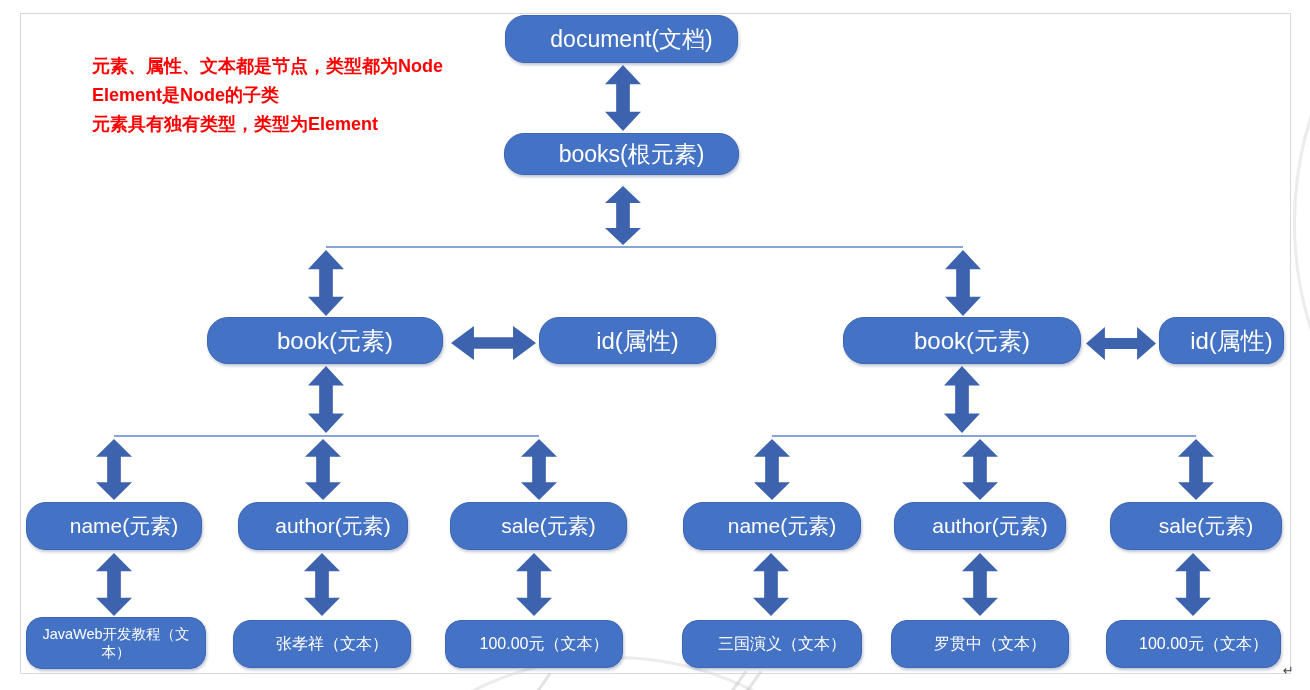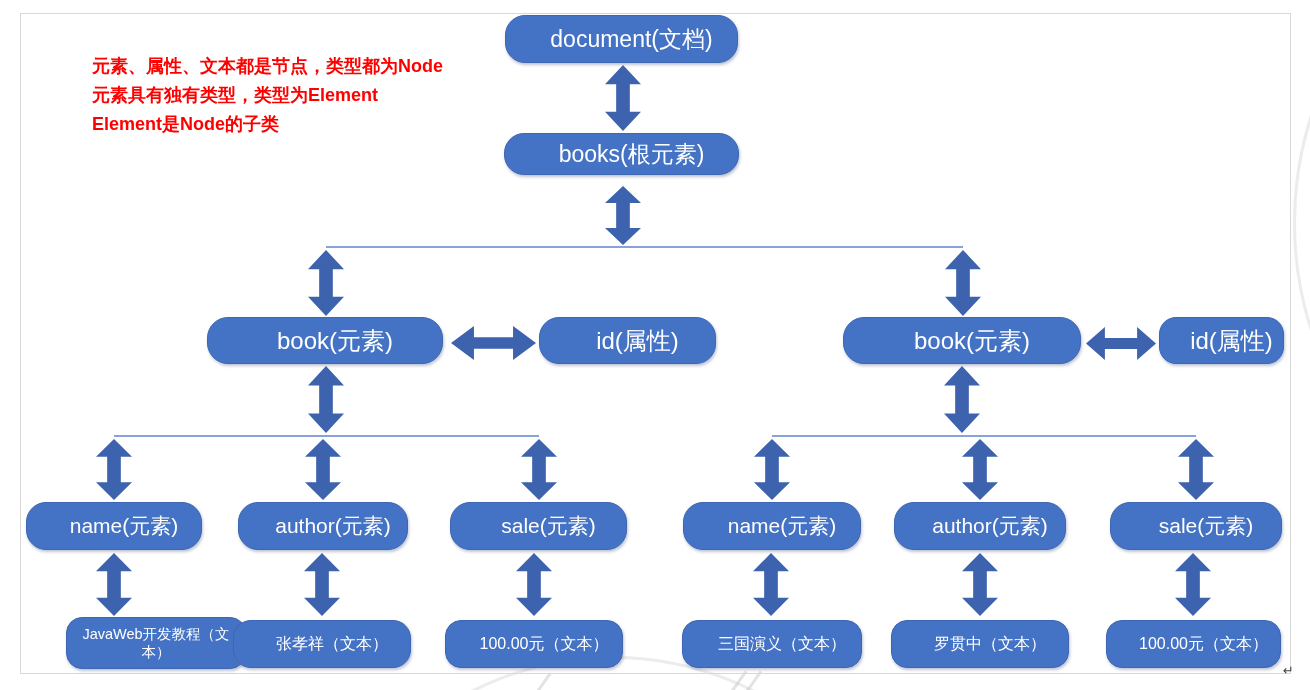--- a/index.html
+++ b/index.html
@@ -42,22 +42,22 @@
   <div class="wm-circle" style="left:300px;top:656px;width:620px;height:620px;"></div>
   <div class="wm-circle" style="left:1293px;top:-130px;width:700px;height:700px;"></div>
   <div class="wm-bar" style="left:542px;top:671px;height:24px;"></div>
   <div class="wm-bar" style="left:737px;top:669px;height:26px;"></div>
   <div class="wm-bar" style="left:752px;top:669px;height:26px;"></div>
 
   <div class="slide-border"></div>
 
   <div class="annotation">
     <div>元素、属性、文本都是节点，类型都为Node</div>
+    <div>Element是Node的子类</div>
     <div>元素具有独有类型，类型为Element</div>
-    <div>Element是Node的子类</div>
   </div>
 
   <div class="hline" style="left:326px;top:246px;width:637px;"></div>
   <div class="hline" style="left:114px;top:435px;width:425px;"></div>
   <div class="hline" style="left:772px;top:435px;width:424px;"></div>
 
   <div class="varrow" style="left:605px;top:65px;width:36px;height:66px;"></div>
   <div class="varrow" style="left:605px;top:186px;width:36px;height:59px;"></div>
   <div class="varrow" style="left:308px;top:250px;width:36px;height:66px;"></div>
   <div class="varrow" style="left:945px;top:250px;width:36px;height:66px;"></div>
@@ -89,21 +89,21 @@
   <div class="node" style="left:843px;top:317px;width:238px;height:47px;border-radius:21px;font-size:24px;">book(元素)</div>
   <div class="node" style="left:1159px;top:317px;width:125px;height:47px;border-radius:17px;font-size:24px;">id(属性)</div>
 
   <div class="node" style="left:26px;top:502px;width:176px;height:48px;border-radius:20px;font-size:21px;">name(元素)</div>
   <div class="node" style="left:238px;top:502px;width:170px;height:48px;border-radius:20px;font-size:21px;">author(元素)</div>
   <div class="node" style="left:450px;top:502px;width:177px;height:48px;border-radius:20px;font-size:21px;">sale(元素)</div>
   <div class="node" style="left:683px;top:502px;width:178px;height:48px;border-radius:20px;font-size:21px;">name(元素)</div>
   <div class="node" style="left:894px;top:502px;width:172px;height:48px;border-radius:20px;font-size:21px;">author(元素)</div>
   <div class="node" style="left:1110px;top:502px;width:172px;height:48px;border-radius:20px;font-size:21px;">sale(元素)</div>
 
-  <div class="node" style="left:26px;top:617px;width:180px;height:52px;border-radius:16px;font-size:14.5px;padding:0 4px;margin-left:40px;">JavaWeb开发教程（文本）</div>
+  <div class="node" style="left:26px;top:617px;width:180px;height:52px;border-radius:16px;font-size:14.5px;padding:0 4px;">JavaWeb开发教程（文本）</div>
   <div class="node" style="left:233px;top:620px;width:178px;height:48px;border-radius:18px;font-size:16px;">张孝祥（文本）</div>
   <div class="node" style="left:445px;top:620px;width:178px;height:48px;border-radius:16px;font-size:16px;">100.00元（文本）</div>
   <div class="node" style="left:891px;top:620px;width:178px;height:48px;border-radius:16px;font-size:16px;">罗贯中（文本）</div>
   <div class="node" style="left:682px;top:620px;width:180px;height:48px;border-radius:16px;font-size:16px;">三国演义（文本）</div>
   <div class="node" style="left:1106px;top:620px;width:175px;height:48px;border-radius:16px;font-size:16px;">100.00元（文本）</div>
 
   <div class="pmark">↵</div>
 
 </div>
 

